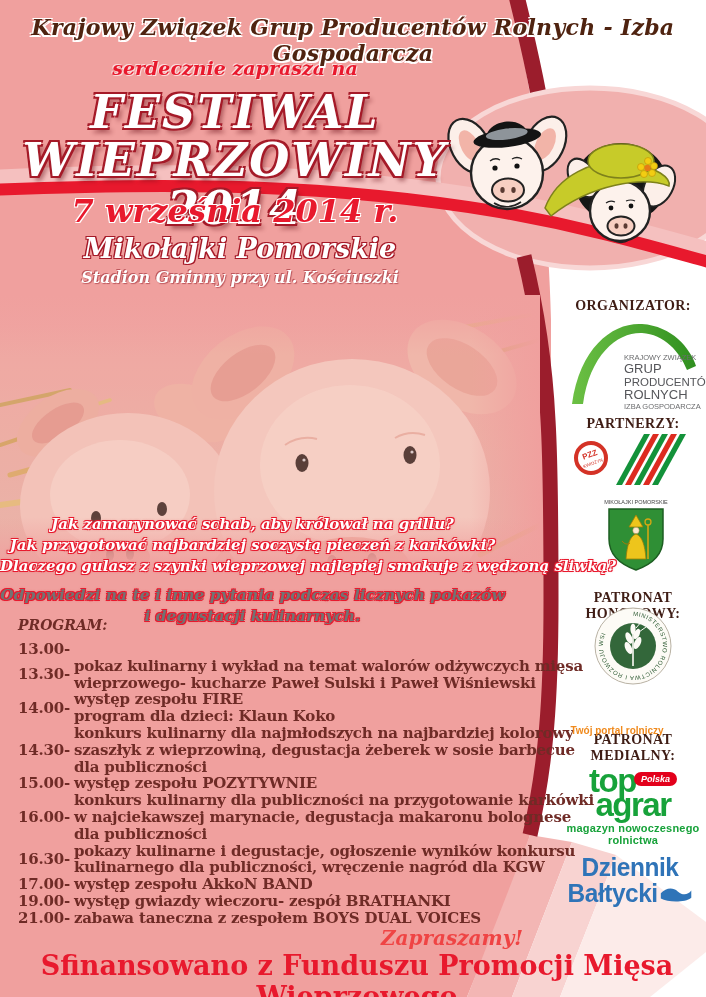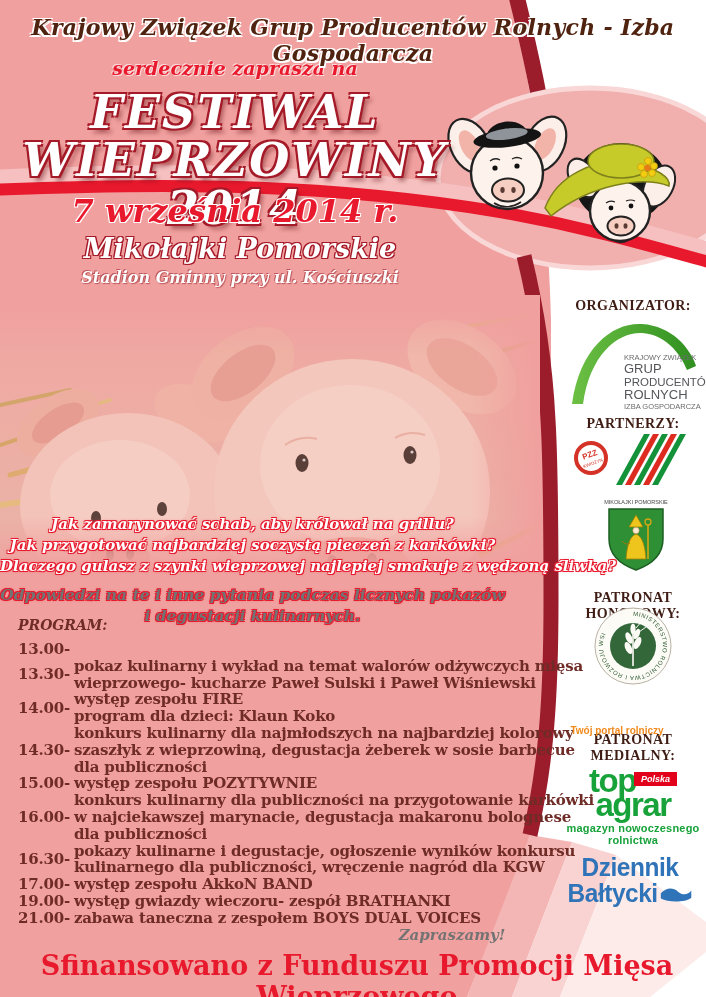--- a/index.html
+++ b/index.html
@@ -28,38 +28,38 @@
         text-shadow:-1px -1px 0 #e8192d,1px -1px 0 #e8192d,-1px 1px 0 #e8192d,1px 1px 0 #e8192d,0 0 3px rgba(210,20,40,.55);}
   .answ{left:0;top:584px;width:505px;font-size:15.5px;line-height:21px;color:#737373;white-space:pre;
         text-shadow:-1px -1px 0 #e8192d,1px -1px 0 #e8192d,-1px 1px 0 #e8192d,1px 1px 0 #e8192d,0 0 3px rgba(210,20,40,.55);}
   .prghd{left:18px;top:617px;font-size:14px;color:#6f2b26;}
   .prglist{left:18px;top:641px;width:525px;}
   .prgitem{display:flex;align-items:center;font-weight:bold;
            font-size:15px;line-height:16.8px;color:#6f2b26;letter-spacing:-.2px;}
   .p-time{width:42px;flex:none;}
   .p-dash{width:14px;flex:none;text-align:center;}
   .p-desc{white-space:pre;}
-  .closing{left:372px;top:926px;width:160px;font-size:15px;color:#737373;}
+  .closing{left:372px;top:926px;width:160px;font-size:20px;color:#ef4444;}
   .funding{left:8px;top:950px;width:698px;font-size:27px;font-weight:bold;color:#e8192d;
            font-family:"DejaVu Serif",serif;}
 
   
   .sbh{left:560px;width:146px;text-align:center;font-family:"Liberation Serif",serif;
        font-weight:bold;font-size:14px;color:#3f1d15;letter-spacing:.4px;}
   .sb-org-h{top:298px;} .sb-par-h{top:416px;} .sb-hon-h{top:590px;} .sb-med-h{top:708px;margin-top:24px;}
 
   .gosp{left:560px;top:724px;width:146px;text-align:center;font-family:"Liberation Sans",sans-serif;}
   .gosp .big{font-size:21px;font-weight:bold;letter-spacing:-.5px;}
   .gosp .g1{color:#bf6f1d;} .gosp .g2{color:#4da21f;}
   .gosp .tag{display:block;text-align:center;padding-right:32px;font-size:10px;font-weight:bold;color:#f08a1d;margin-top:1px;}
 
   .topagrar{left:560px;top:768px;width:146px;text-align:center;font-family:"Liberation Sans",sans-serif;color:#17a23a;}
   .topagrar .w{font-size:33px;font-weight:900;letter-spacing:-1.5px;line-height:26px;display:inline-block;}
   .topagrar .badge{display:inline-block;background:#e3001b;color:#fff;font-size:9px;font-weight:bold;
-                   font-style:italic;padding:2px 7px;border-radius:0;vertical-align:10px;margin-left:-2px;}
+                   font-style:italic;padding:2px 7px;border-radius:7px;vertical-align:10px;margin-left:-2px;}
   .topagrar .tag{font-size:11px;font-weight:bold;margin-top:2px;letter-spacing:.2px;}
 
   .dziennik{left:554px;top:854px;width:152px;text-align:center;font-family:"Liberation Sans",sans-serif;
             font-weight:900;font-size:26px;line-height:26px;color:#2f74b8;letter-spacing:-.5px;
             transform:scaleX(.94);transform-origin:center;}
   .dziennik .wave{display:inline-block;vertical-align:-2px;margin-left:3px;}
 </style>
 </head>
 <body>
 

